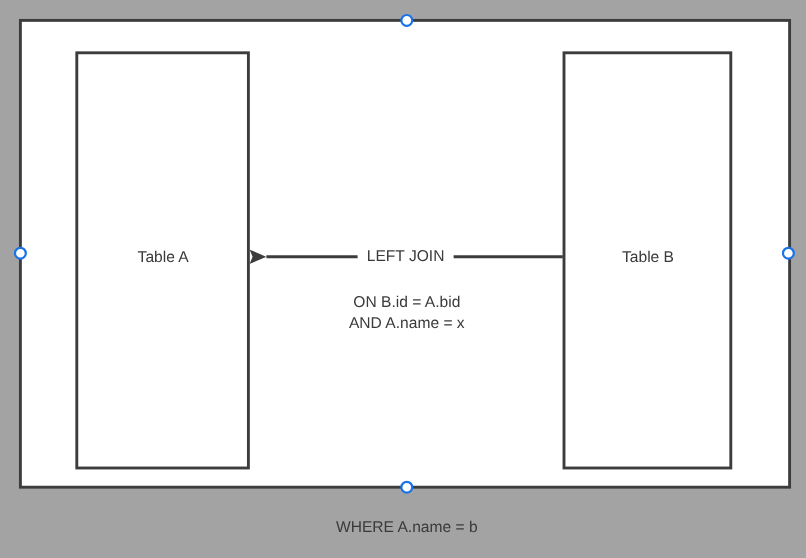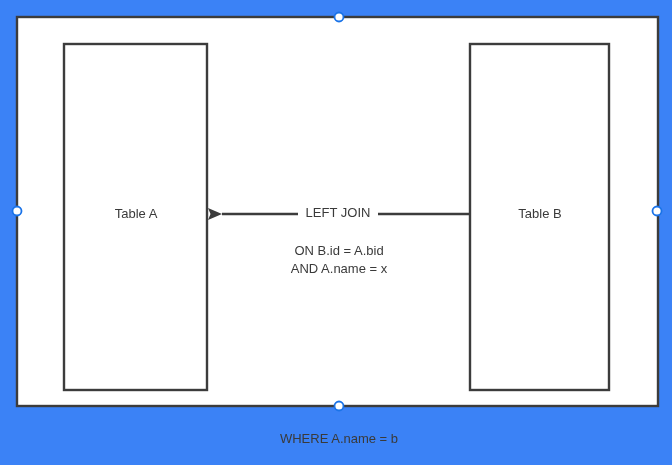--- a/index.html
+++ b/index.html
@@ -10,21 +10,21 @@
   body {
     width: 672px;
     height: 465px;
     font-family: "Liberation Sans", sans-serif;
     overflow: hidden;
   }
   #canvas {
     position: relative;
     width: 672px;
     height: 465px;
-    background: #3b82f6;
+    background: #a3a3a3;
   }
   #diagram-svg {
     position: absolute;
     left: 0;
     top: 0;
     width: 672px;
     height: 465px;
     display: block;
   }
   .node-label {

